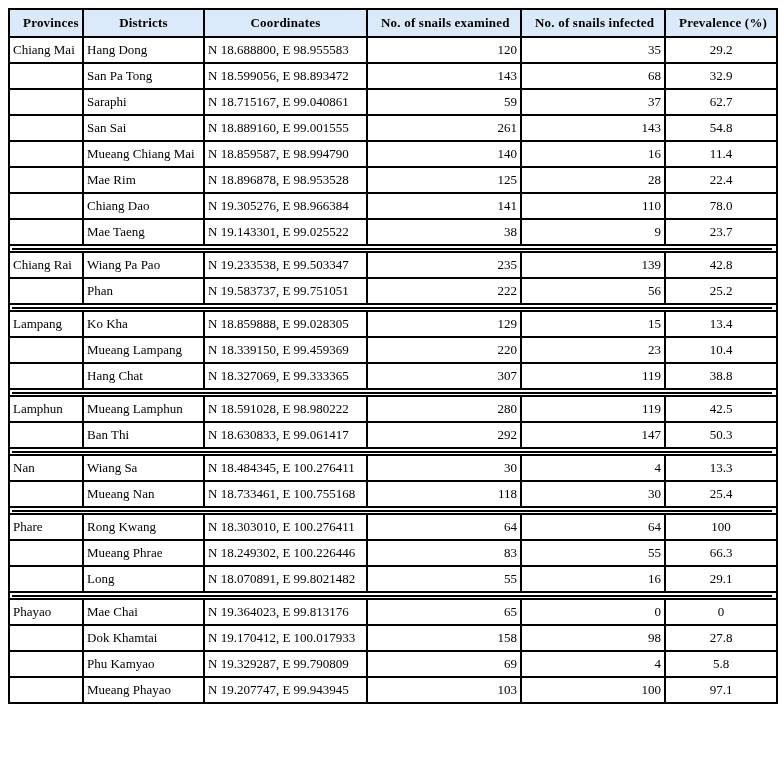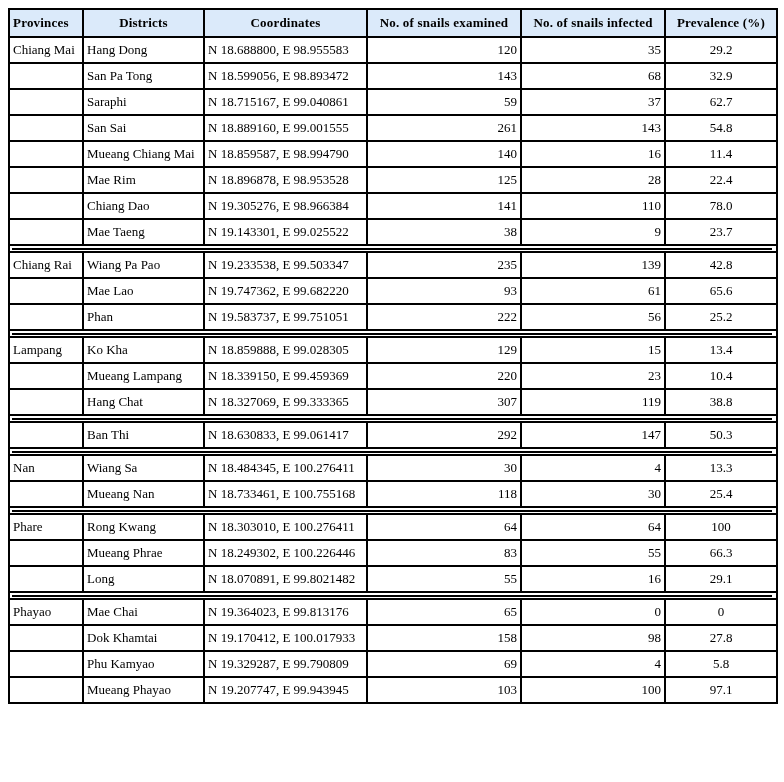--- a/index.html
+++ b/index.html
@@ -33,21 +33,21 @@
   table.data col.c4 { width: 154px; }
   table.data col.c5 { width: 144px; }
   table.data col.c6 { width: 112px; }
 
   table.data th {
     background: #dbeafa;
     font-weight: bold;
     font-size: 13px;
     letter-spacing: 0.2px;
     height: 26px;
-    padding: 0 3px;
+    padding: 0 13px;
     border: 2px solid #000;
     text-align: center;
     white-space: nowrap;
   }
   table.data th.left { text-align: left; }
   table.data td {
     height: 24px;
     padding: 0 3px;
     border: 2px solid #000;
     white-space: nowrap;
@@ -167,28 +167,20 @@
         </tr>
         <tr>
           <td class="prov">Chiang Rai</td>
           <td>Wiang Pa Pao</td>
           <td>N 19.233538, E 99.503347</td>
           <td class="num">235</td>
           <td class="num">139</td>
           <td class="ctr">42.8</td>
         </tr>
         <tr>
-          <td class="prov"></td>
-          <td>Mae Lao</td>
-          <td>N 19.747362, E 99.682220</td>
-          <td class="num">93</td>
-          <td class="num">61</td>
-          <td class="ctr">65.6</td>
-        </tr>
-        <tr>
           <td class="prov last"></td>
           <td>Phan</td>
           <td>N 19.583737, E 99.751051</td>
           <td class="num">222</td>
           <td class="num">56</td>
           <td class="ctr">25.2</td>
         </tr>
         <tr class="sep">
           <td colspan="6">
             <div class="inner"></div>
@@ -217,20 +209,28 @@
           <td class="num">307</td>
           <td class="num">119</td>
           <td class="ctr">38.8</td>
         </tr>
         <tr class="sep">
           <td colspan="6">
             <div class="inner"></div>
           </td>
         </tr>
         <tr>
+          <td class="prov">Lamphun</td>
+          <td>Mueang Lamphun</td>
+          <td>N 18.591028, E 98.980222</td>
+          <td class="num">280</td>
+          <td class="num">119</td>
+          <td class="ctr">42.5</td>
+        </tr>
+        <tr>
           <td class="prov last"></td>
           <td>Ban Thi</td>
           <td>N 18.630833, E 99.061417</td>
           <td class="num">292</td>
           <td class="num">147</td>
           <td class="ctr">50.3</td>
         </tr>
         <tr class="sep">
           <td colspan="6">
             <div class="inner"></div>

